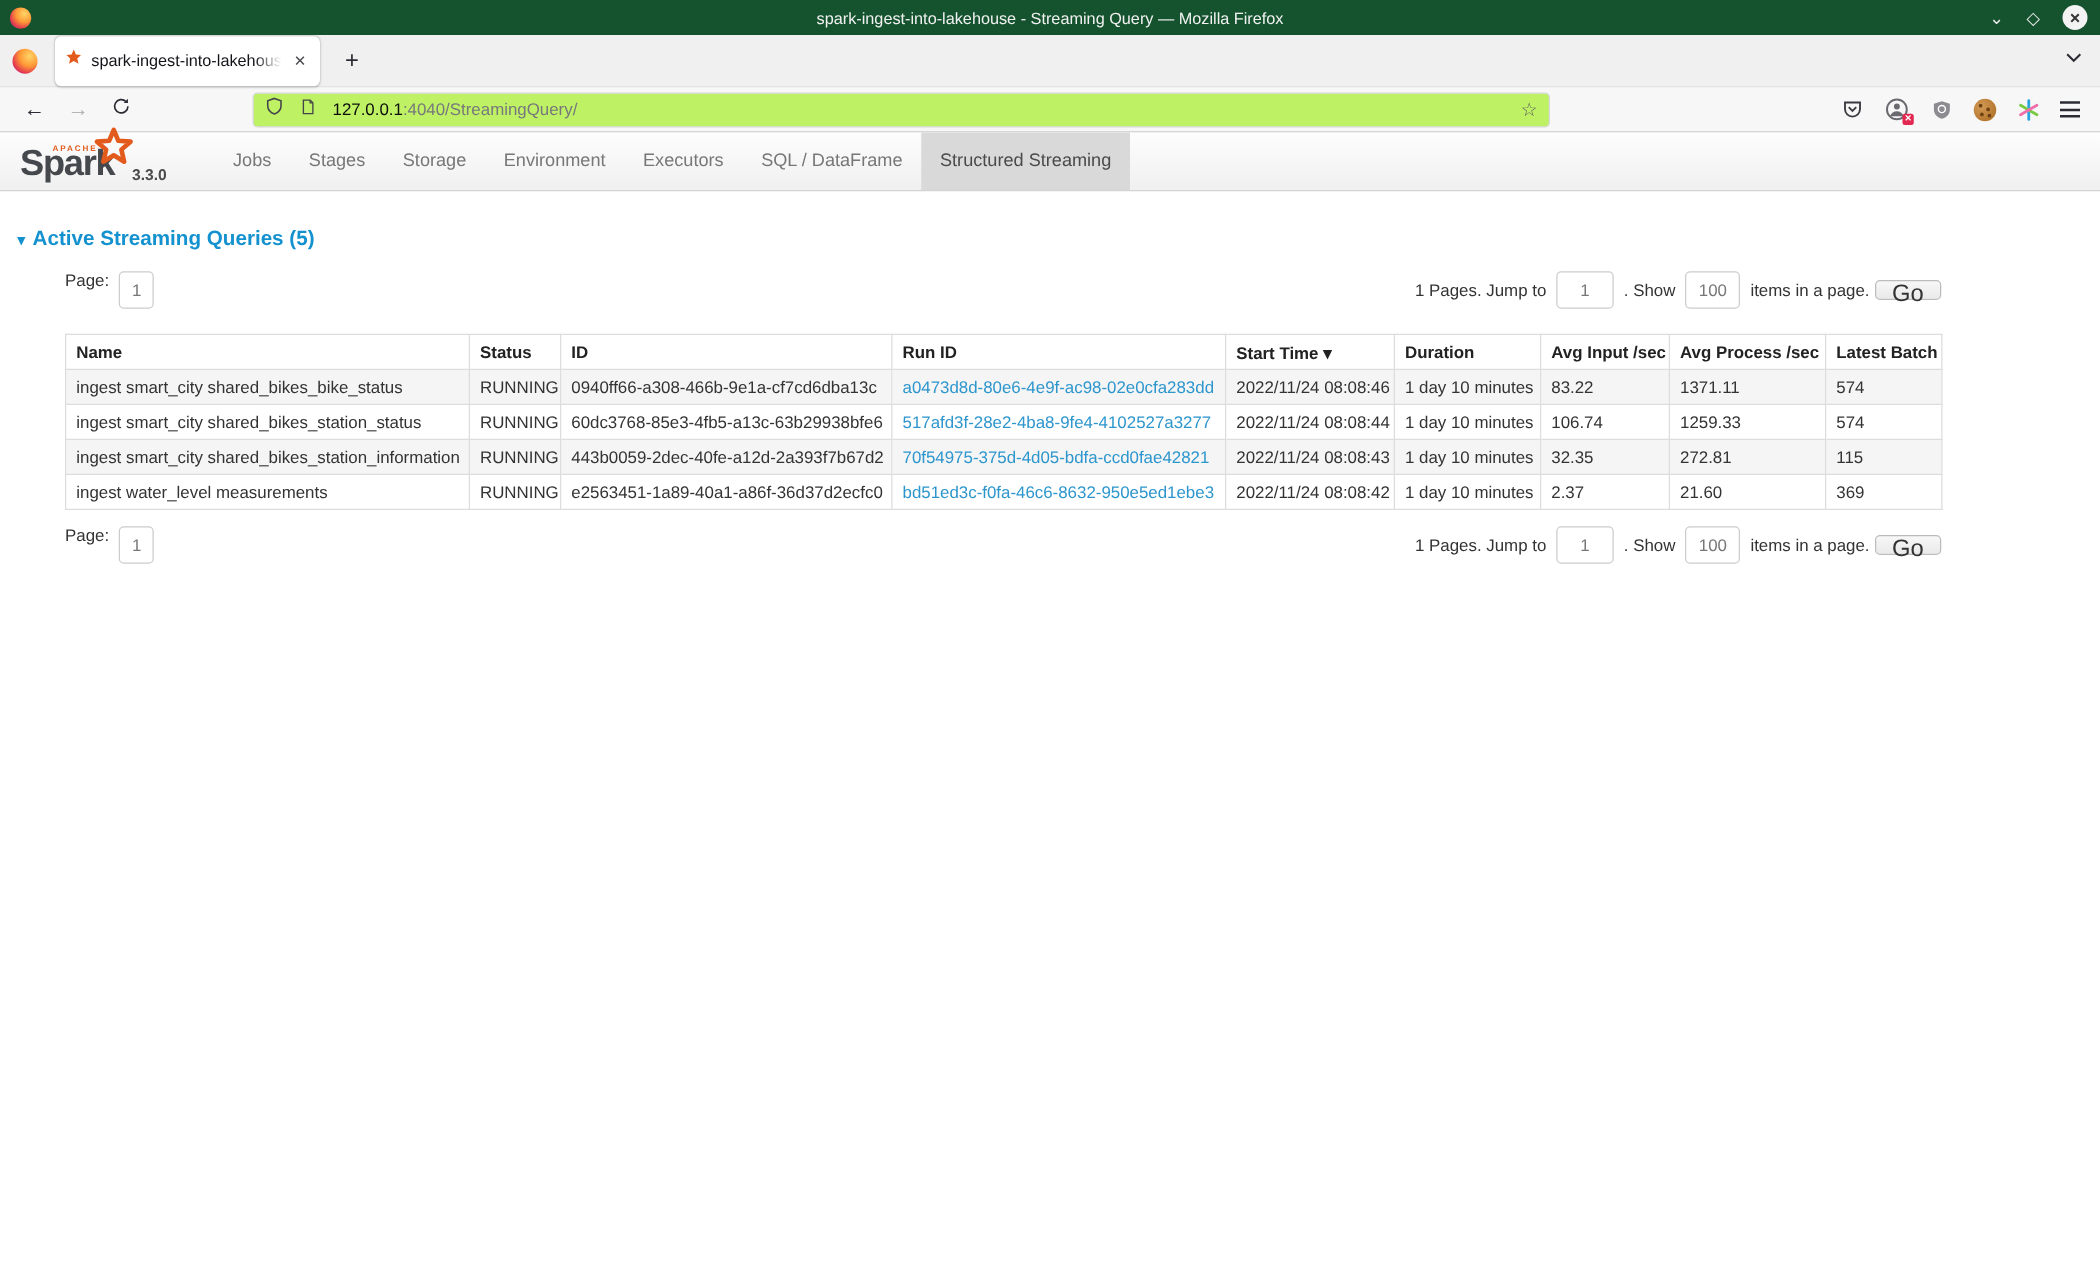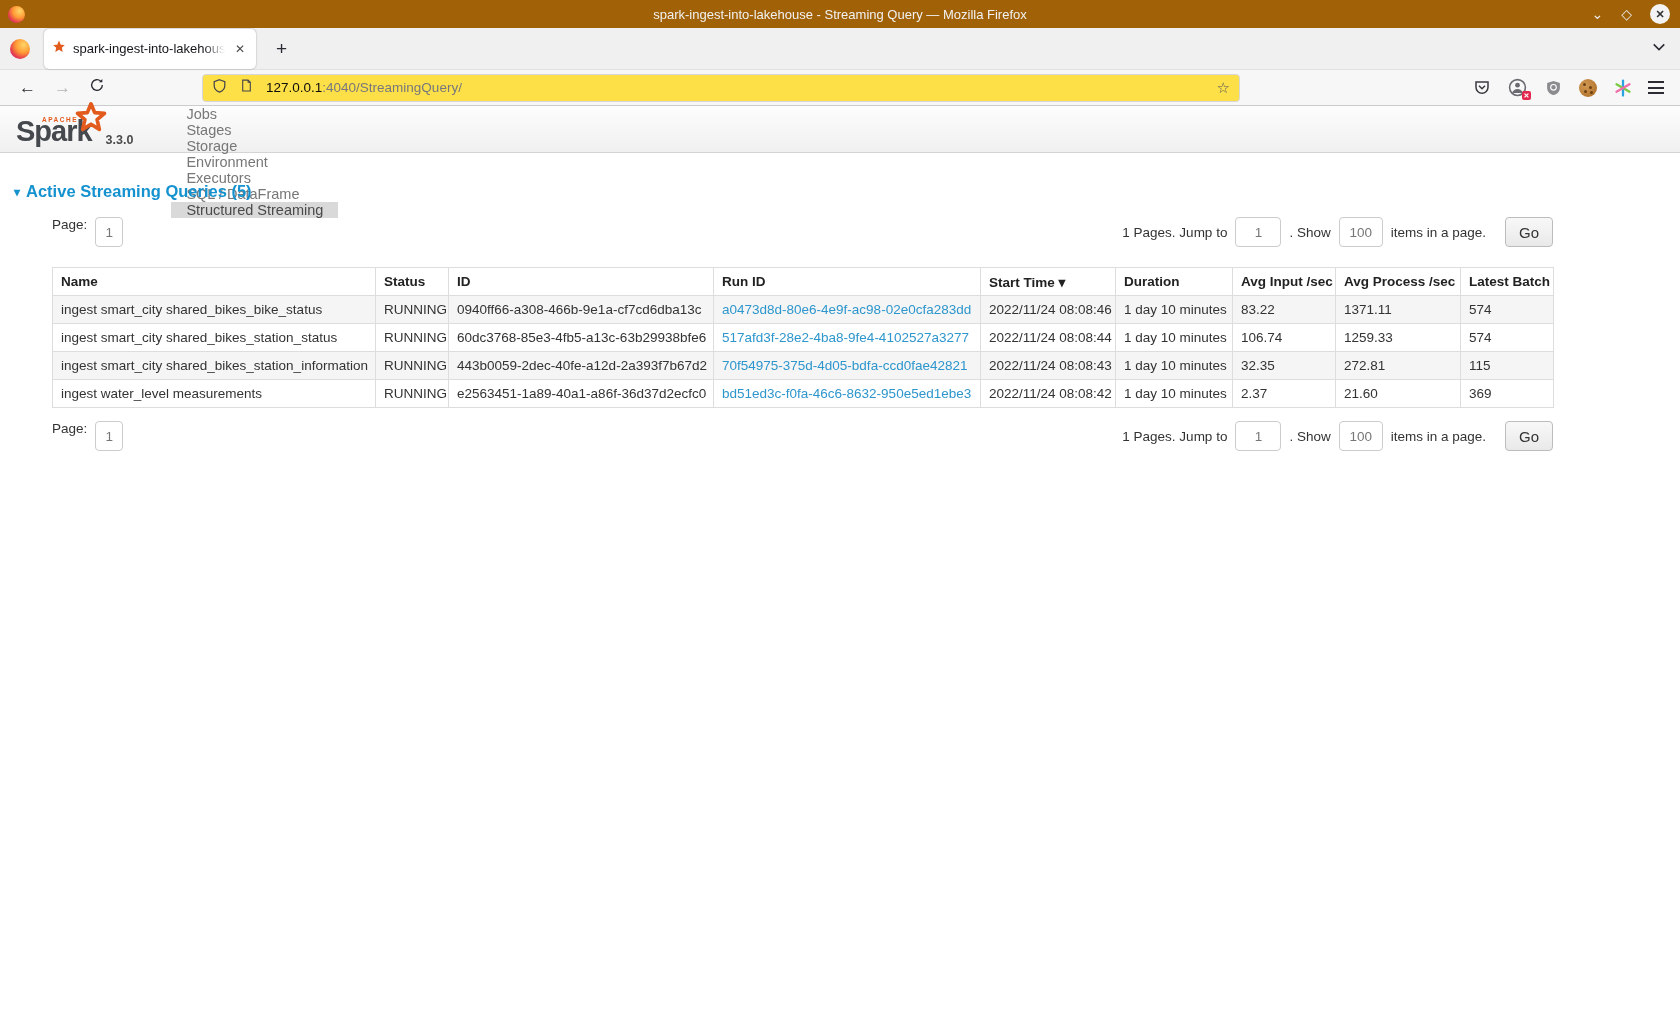--- a/index.html
+++ b/index.html
@@ -1,19 +1,19 @@
 <!DOCTYPE html>
 <html><head>
 <meta charset="utf-8">
 <style>
   * { margin:0; padding:0; box-sizing:border-box; }
   html,body { width:1680px; height:1012px; background:#fff; font-family:"Liberation Sans", sans-serif; overflow:hidden; }
 
   
-  .titlebar { height:28px; background:#a16207; display:flex; align-items:center; position:relative; }
+  .titlebar { height:28px; background:#14532d; display:flex; align-items:center; position:relative; }
   .ff-logo { width:17px; height:17px; border-radius:50%; margin-left:8px;
     background:radial-gradient(circle at 68% 30%, #ffd567 0%, #ff9a36 40%, #e3364f 72%, #9059ff 100%); }
   .win-title { position:absolute; left:0; right:0; text-align:center; color:#f1f1f2; font-size:13px; }
   .win-controls { margin-left:auto; display:flex; align-items:center; gap:18px; padding-right:10px; z-index:2; }
   .win-chevron, .win-diamond { color:#e8e8e8; font-size:14px; line-height:1; cursor:default; }
   .win-close { width:20px; height:20px; border-radius:50%; background:#f3f3f3; color:#333; font-size:11px;
     display:flex; align-items:center; justify-content:center; font-weight:bold; }
 
   .tabbar { height:42px; background:#f0f0f1; display:flex; align-items:center; border-bottom:1px solid #e0e0e1; }
   .ff-logo-small { width:20px; height:20px; border-radius:50%; margin:0 14px 0 10px;
@@ -24,21 +24,21 @@
   .tab-label { font-size:13px; color:#15141a; white-space:nowrap; overflow:hidden; flex:1;
     -webkit-mask-image:linear-gradient(to right,#000 86%,transparent); mask-image:linear-gradient(to right,#000 86%,transparent); }
   .tab-close { color:#4a4a4f; font-size:12px; padding:2px 3px; border-radius:3px; }
   .newtab-btn { font-size:19px; color:#2b2b33; margin-left:14px; padding:0 6px; }
   .tablist-btn { margin-left:auto; margin-right:14px; color:#2b2b33; }
 
   .toolbar { height:36px; background:#f7f7f8; display:flex; align-items:center; border-bottom:1px solid #ccc; }
   .nav-btn { font-size:17px; padding:0 9px; color:#2b2b33; }
   .nav-btn.back { margin-left:10px; }
   .nav-btn.fwd { color:#b5b5b8; }
-  .urlbar { width:1038px; height:28px; background:#fde047; border:1px solid #d7d7db; border-radius:4px;
+  .urlbar { width:1038px; height:28px; background:#bef264; border:1px solid #d7d7db; border-radius:4px;
     margin-left:88px; display:flex; align-items:center; padding:0 9px; gap:13px; }
   .url-text { font-size:13.5px; flex:1; white-space:nowrap; overflow:hidden; }
   .url-host { color:#0c0c0d; }
   .url-path { color:#77777c; }
   .bookmark-star { color:#55555a; font-size:15px; }
   .toolbar-right { margin-left:auto; display:flex; align-items:center; gap:15px; padding-right:16px; }
   .icon-24 { width:21px; height:21px; display:flex; align-items:center; justify-content:center; position:relative; }
   .cookie { width:18px; height:18px; border-radius:50%; background:radial-gradient(circle at 35% 35%, #d29a56, #a9691f); position:relative; }
   .cookie i { position:absolute; width:3px; height:3px; border-radius:50%; background:#6e4012; }
   .cookie i:nth-child(1){ left:4px; top:4px; } .cookie i:nth-child(2){ left:10px; top:7px; }
@@ -50,21 +50,21 @@
 
   
   .spark-header { height:47px; background:linear-gradient(#fdfdfd,#f0f0f0); border-bottom:1px solid #d4d4d4;
     display:flex; align-items:stretch; }
   .spark-brand { display:flex; align-items:flex-end; padding:0 10px 3px 16px; position:relative; }
   .spark-wordmark { position:relative; }
   .spark-apache { position:absolute; top:2px; left:26px; font-size:6.5px; font-weight:bold; letter-spacing:1.5px; color:#e25a1c; }
   .spark-name { font-size:29px; font-weight:bold; color:#45484d; letter-spacing:-1px; line-height:1.2; }
   .spark-star { position:absolute; right:-16px; top:-13px; }
   .spark-version { font-size:12.5px; font-weight:bold; color:#4a4a4a; margin-left:14px; padding-bottom:2px; }
-  .spark-nav { display:flex; list-style:none; margin-left:28px;flex-direction:column; }
+  .spark-nav { display:flex; list-style:none; margin-left:28px; }
   .spark-nav li { display:flex; }
   .spark-nav a { display:flex; align-items:center; padding:0 15px; font-size:14.5px; color:#777; text-decoration:none; }
   .spark-nav li.active { background:#d9d9d9; }
   .spark-nav li.active a { color:#4a4a4a; }
   .app-ui-label { margin-left:auto; display:flex; align-items:center; padding-right:16px; font-size:14.5px; color:#666; }
   .app-ui-label b { color:#4d4d4d; margin-right:5px; }
 
   
   .content { padding:0 14px; }
   .page-title { font-size:24px; font-weight:bold; color:#333; margin:30px 0 0 0; letter-spacing:-.2px; }
@@ -74,21 +74,21 @@
   .table-zone { margin-left:38px; width:1501px; }
   .pagination-row { display:flex; align-items:center; margin-top:16px; font-size:13.5px; color:#333; }
   .pagination-row.bottom { margin-top:13px; }
   .page-left { display:flex; align-items:flex-start; gap:8px; }
   .pg-input { height:30px; border:1px solid #ccc; border-radius:4px; text-align:center; color:#777;
     font-size:13.5px; font-family:"Liberation Sans",sans-serif; background:#fff; }
   .pg-page { width:28px; }
   .pg-jump { width:46px; margin:0 8px; }
   .pg-show { width:44px; margin:0 8px; }
   .page-right { margin-left:auto; display:flex; align-items:center; }
-  .go-btn { height:30px; padding:0 13px; margin-left:19px; font-size:15px; color:#333; border:1px solid #bcbcbc;
+  .go-btn { height:16px; padding:0 13px; margin-left:4px; font-size:19px; color:#333; border:1px solid #bcbcbc;
     border-radius:4px; background:linear-gradient(#f8f8f8,#e9e9e9); font-family:"Liberation Sans",sans-serif; }
 
   table.query-table { border-collapse:collapse; margin-top:20px; width:1501px; font-size:13.5px; color:#333; table-layout:fixed; }
   .query-table th, .query-table td { border:1px solid #ddd; padding:5px 8px; text-align:left; height:28px;
     overflow:hidden; white-space:nowrap; }
   .query-table th { font-weight:bold; color:#222; background:#fff; }
   .query-table tbody tr:nth-child(odd) { background:#f5f5f5; }
   .query-table a { color:#2d96cd; text-decoration:none; }
 </style>
 </head>

